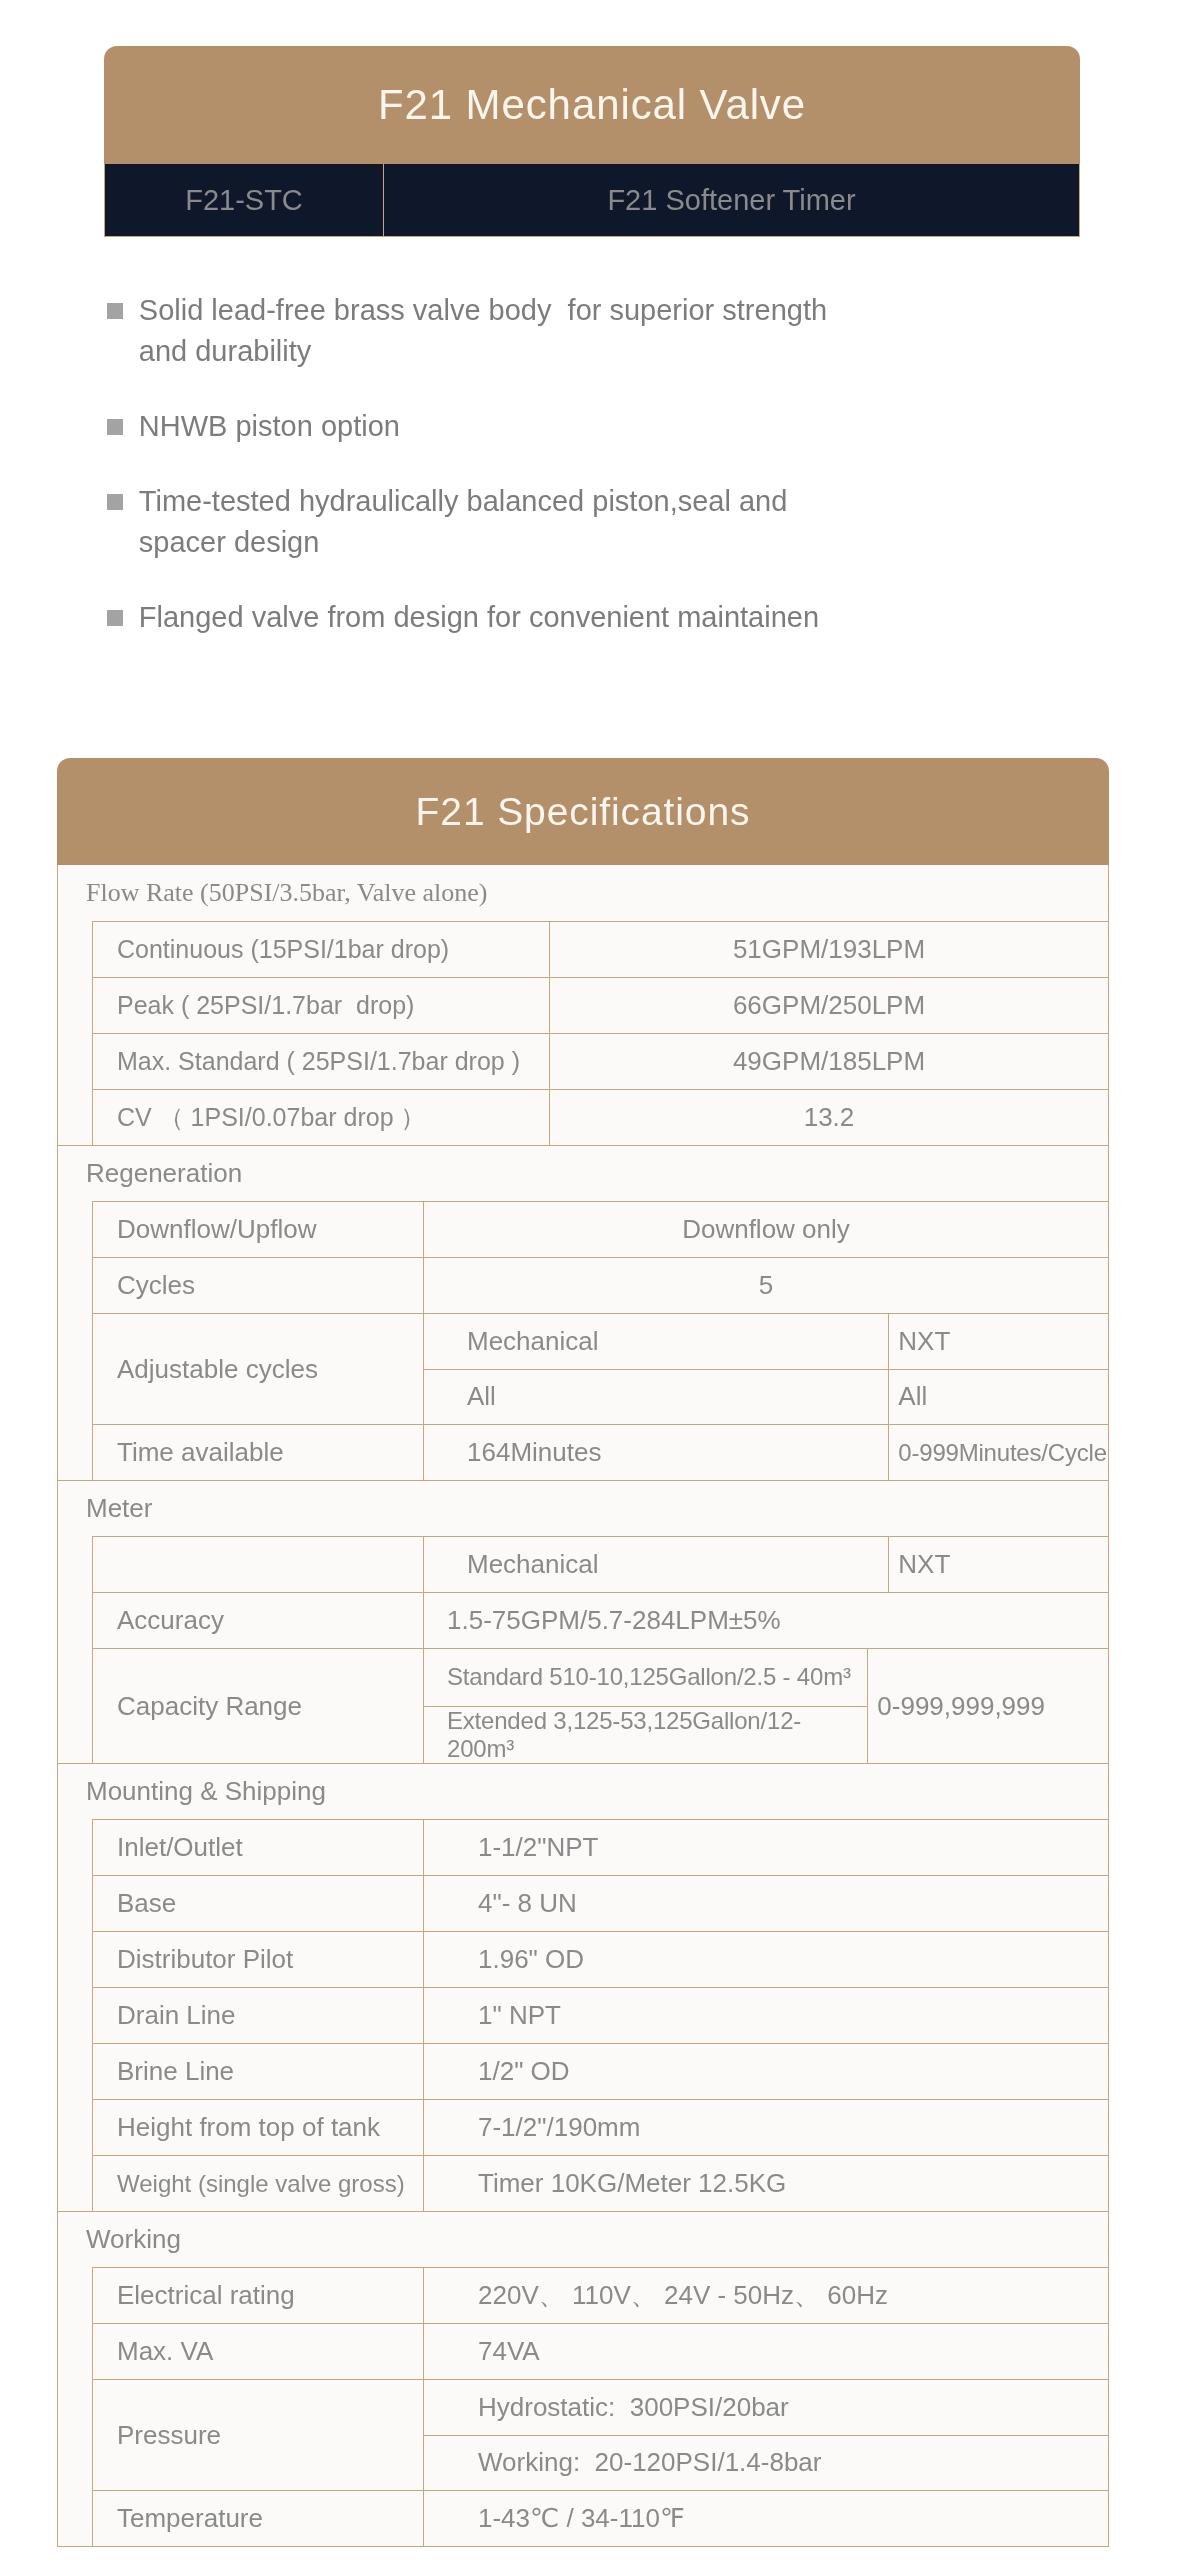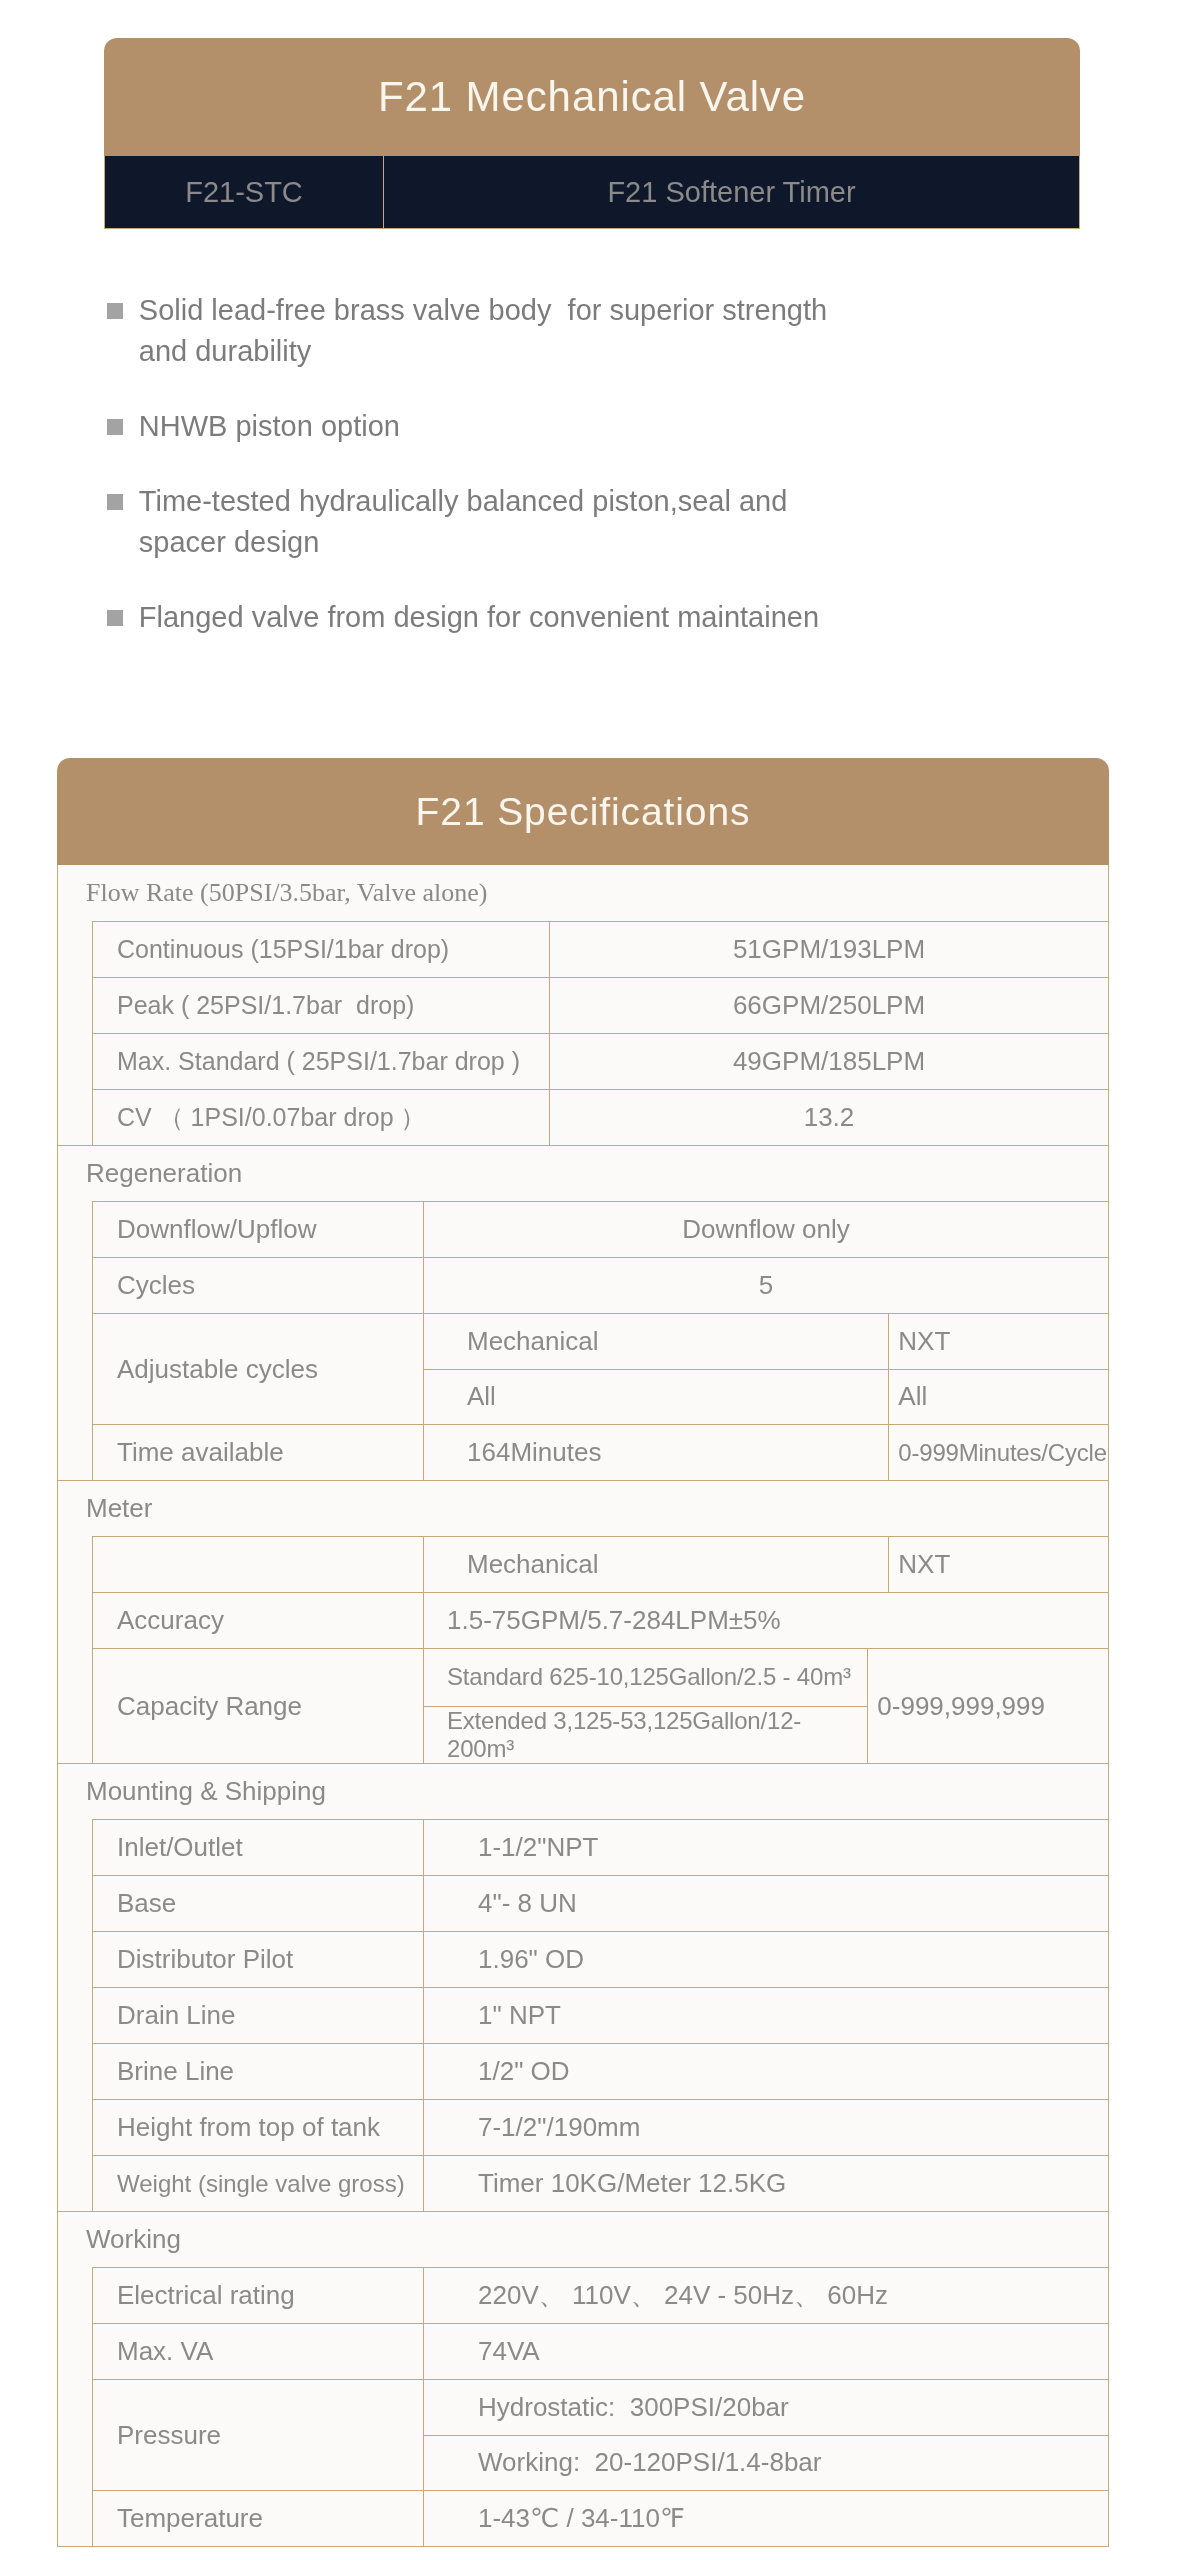--- a/index.html
+++ b/index.html
@@ -8,21 +8,21 @@
     --cellbg:#fbfaf8;
     --titletext:#faf6ee;
     --text:#8a8a8a;
     --feat:#7c7c7c;
     --bullet:#a3a3a3;
   }
   *{margin:0;padding:0;box-sizing:border-box;}
   html,body{width:1203px;height:2576px;background:#ffffff;overflow:hidden;
     font-family:"Liberation Sans","DejaVu Sans",sans-serif;color:var(--text);}
   
-  .top-card{position:absolute;left:104px;top:38px;width:976px;}
+  .top-card{position:absolute;left:104px;top:46px;width:976px;}
   .card-title{height:118px;background:var(--brown);border-radius:13px 13px 0 0;
     display:flex;align-items:center;justify-content:center;
     color:var(--titletext);font-size:42px;letter-spacing:0.9px;white-space:pre-wrap;}
   .model-row{display:flex;height:73px;background:#0f172a;
     border:1.9px solid var(--border);border-top:none;}
   .model-cell{width:279px;border-right:1.9px solid var(--border);
     display:flex;align-items:center;justify-content:center;font-size:29px;white-space:pre-wrap;}
   .desc-cell{flex:1;display:flex;align-items:center;justify-content:center;font-size:29px;white-space:pre-wrap;}
   
   .features{position:absolute;left:104px;top:290px;width:1030px;}
@@ -155,21 +155,21 @@
     </div>
     <div class="r">
       <div class="ind"></div>
       <div class="cell label">Accuracy</div>
       <div class="cell" style="flex:1;padding-left:23px">1.5-75GPM/5.7-284LPM±5%</div>
     </div>
     <div class="grp" style="height:115px">
       <div class="ind"></div>
       <div class="cell label">Capacity Range</div>
       <div class="gmid">
-        <div class="gc tight">Standard 625-10,125Gallon/2.5 - 40m³</div>
+        <div class="gc tight">Standard 510-10,125Gallon/2.5 - 40m³</div>
         <div class="gc tight">Extended 3,125-53,125Gallon/12-200m³</div>
       </div>
       <div class="gnxt">0-999,999,999</div>
     </div>
 
     <div class="sec">Mounting &amp; Shipping</div>
     <div class="r">
       <div class="ind"></div>
       <div class="cell label">Inlet/Outlet</div>
       <div class="cell lval">1-1/2"NPT</div>

